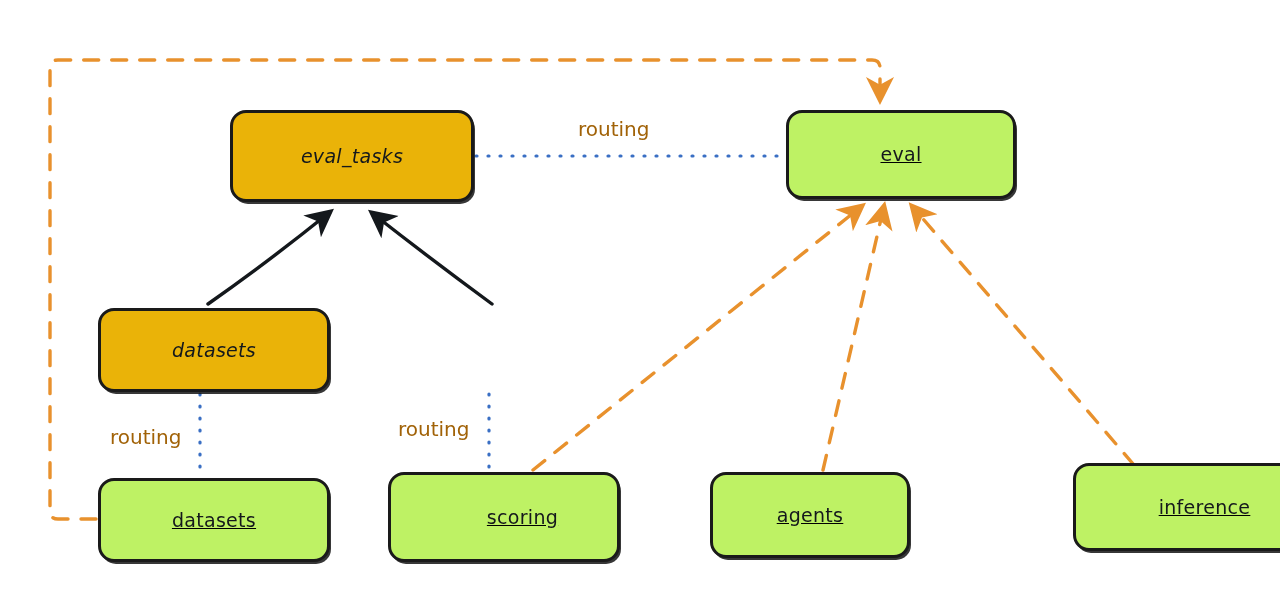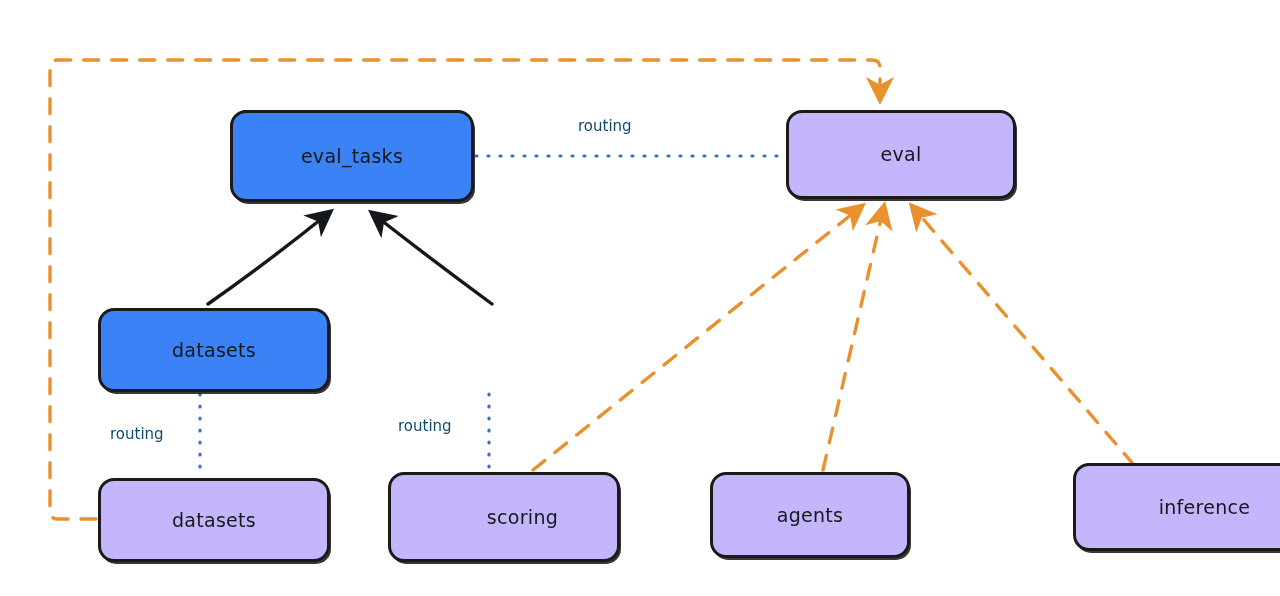--- a/index.html
+++ b/index.html
@@ -29,36 +29,36 @@
     position: absolute;
     box-sizing: border-box;
     border: 3px solid #1a1a1a;
     border-radius: 16px;
     display: flex;
     align-items: center;
     justify-content: center;
     text-align: center;
     box-shadow: 2px 3px 0 -1px rgba(20,20,20,0.85);
   }
-  .node.blue  { background: #3b82f6; }
-  .node.green { background: #c4b5fd; }
+  .node.blue  { background: #eab308; font-style: italic; }
+  .node.green { background: #bef264; text-decoration: underline; }
   .node-label {
     font-family: "DejaVu Sans", sans-serif;
     font-size: 19px;
     color: #14181c;
     letter-spacing: 0.3px;
     line-height: 1.1;
     user-select: none;
     white-space: nowrap;
   }
   .edge-label {
     position: absolute;
     font-family: "DejaVu Sans", sans-serif;
-    font-size: 15px;
-    color: #0c4a6e;
+    font-size: 20px;
+    color: #a16207;
     white-space: nowrap;
     user-select: none;
   }
 </style>
 </head>
 <body>
 
 <div id="canvas">
 
   <svg id="edges" viewBox="0 0 1280 596" width="1280" height="596" xmlns="http://www.w3.org/2000/svg">

